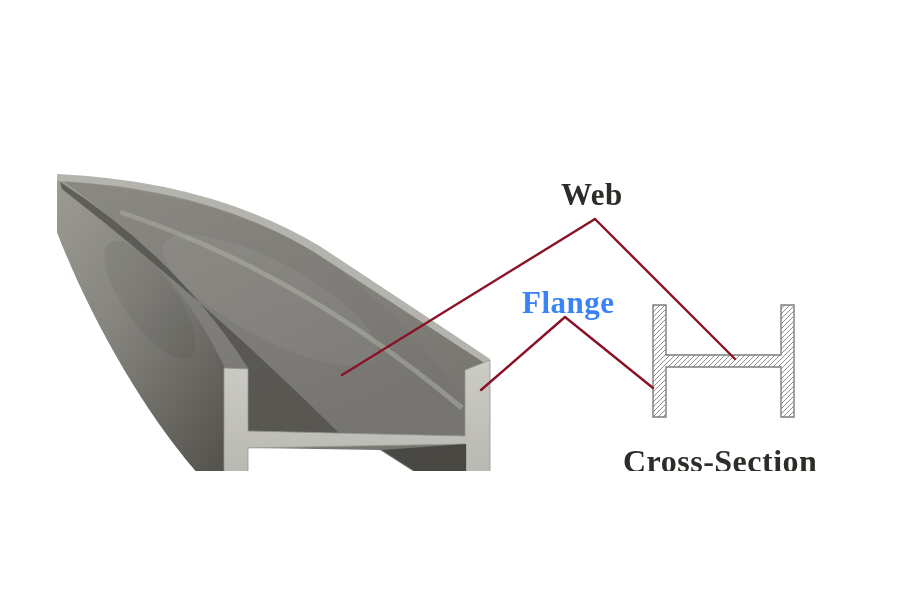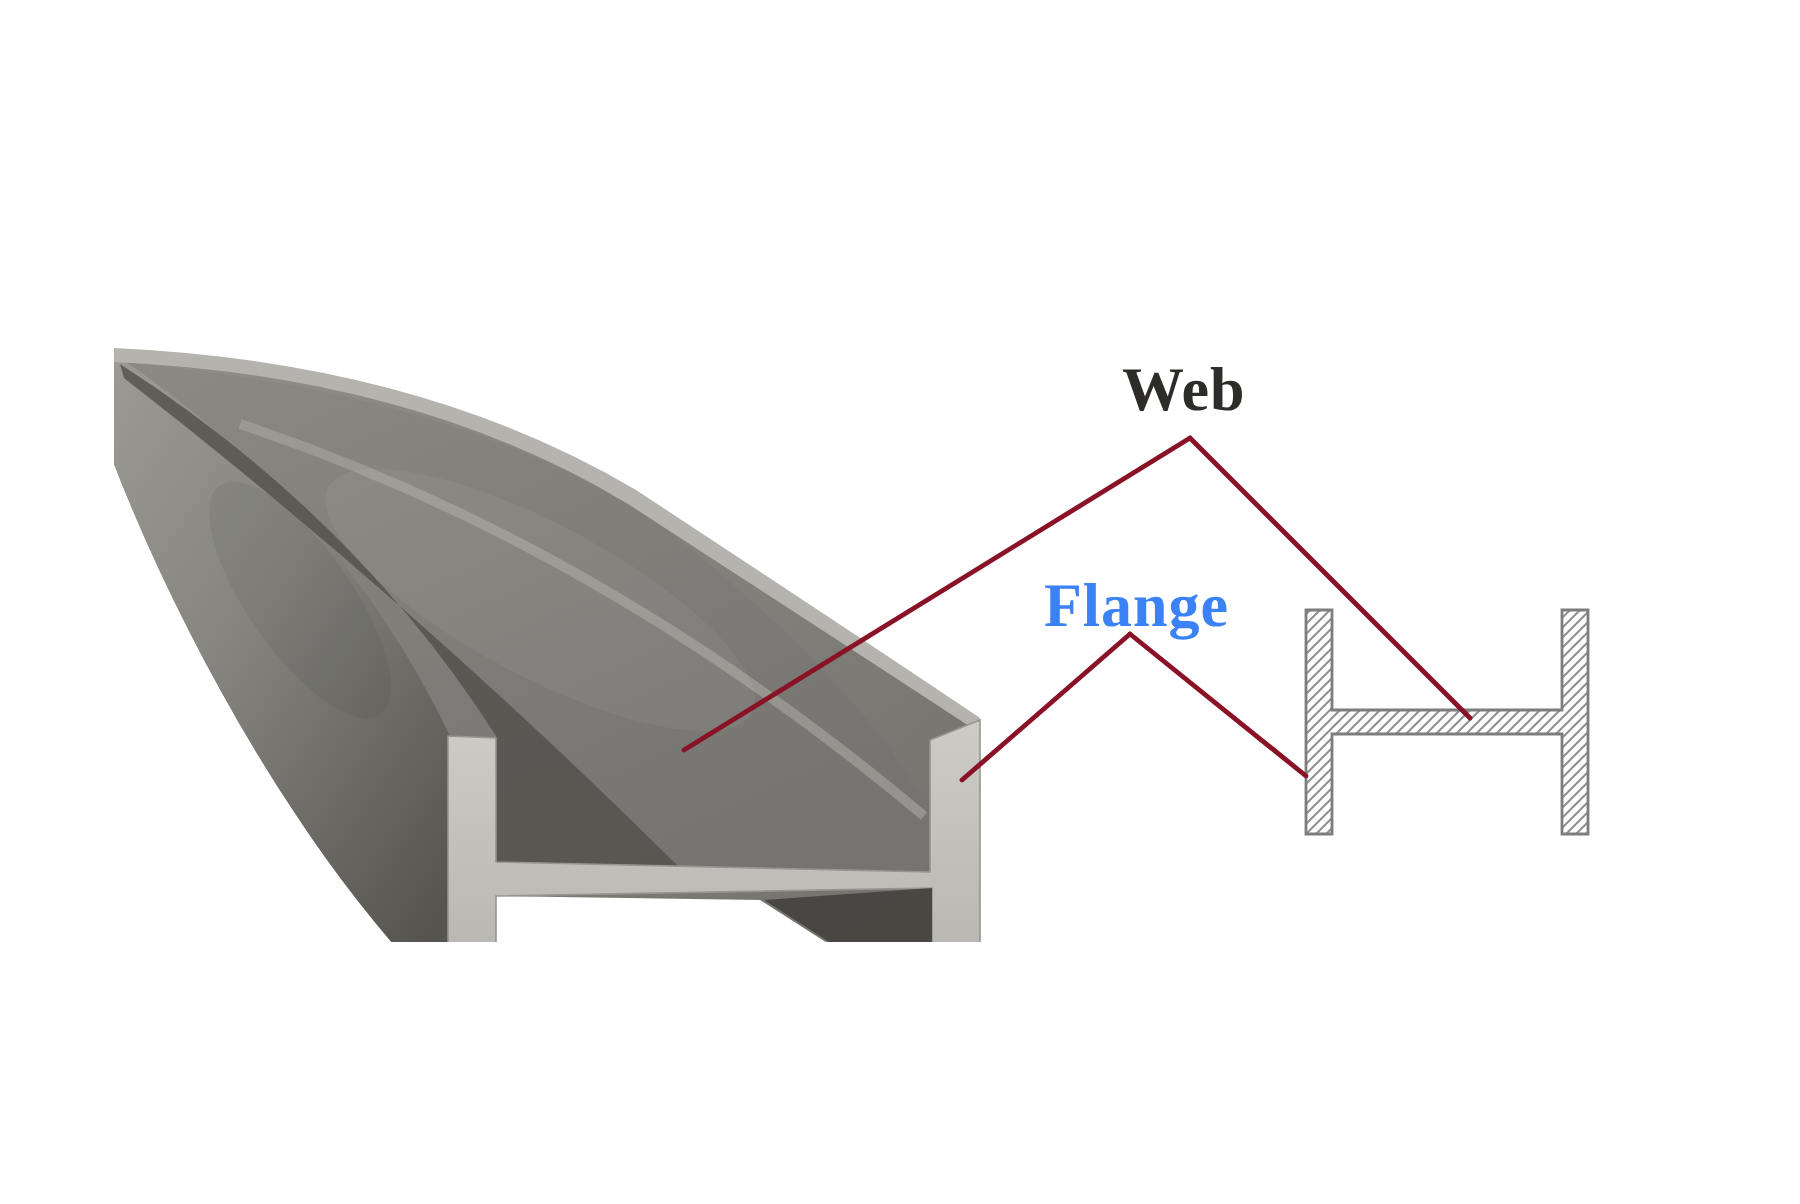--- a/index.html
+++ b/index.html
@@ -99,13 +99,14 @@
     <g id="annotation-lines" stroke-linecap="round" fill="none">
         <line x1="595" y1="219" x2="342" y2="375" stroke="#8a1226" stroke-width="2.4"></line>
         <line x1="595" y1="219" x2="735" y2="359" stroke="#8a1226" stroke-width="2.4"></line>
         <line x1="565" y1="317" x2="481" y2="390" stroke="#8a1226" stroke-width="2.4"></line>
         <line x1="565" y1="317" x2="653" y2="388" stroke="#8a1226" stroke-width="2.4"></line>
       </g>
   </svg>
 
   <div class="label label-web" style="color: rgb(45, 44, 40);">Web</div>
   <div class="label label-flange" style="color: #3b82f6;">Flange</div>
+  <div class="label label-cross-section" style="color: rgb(45, 44, 40);">Cross-Section</div>
 </div>
 
 </body></html>

